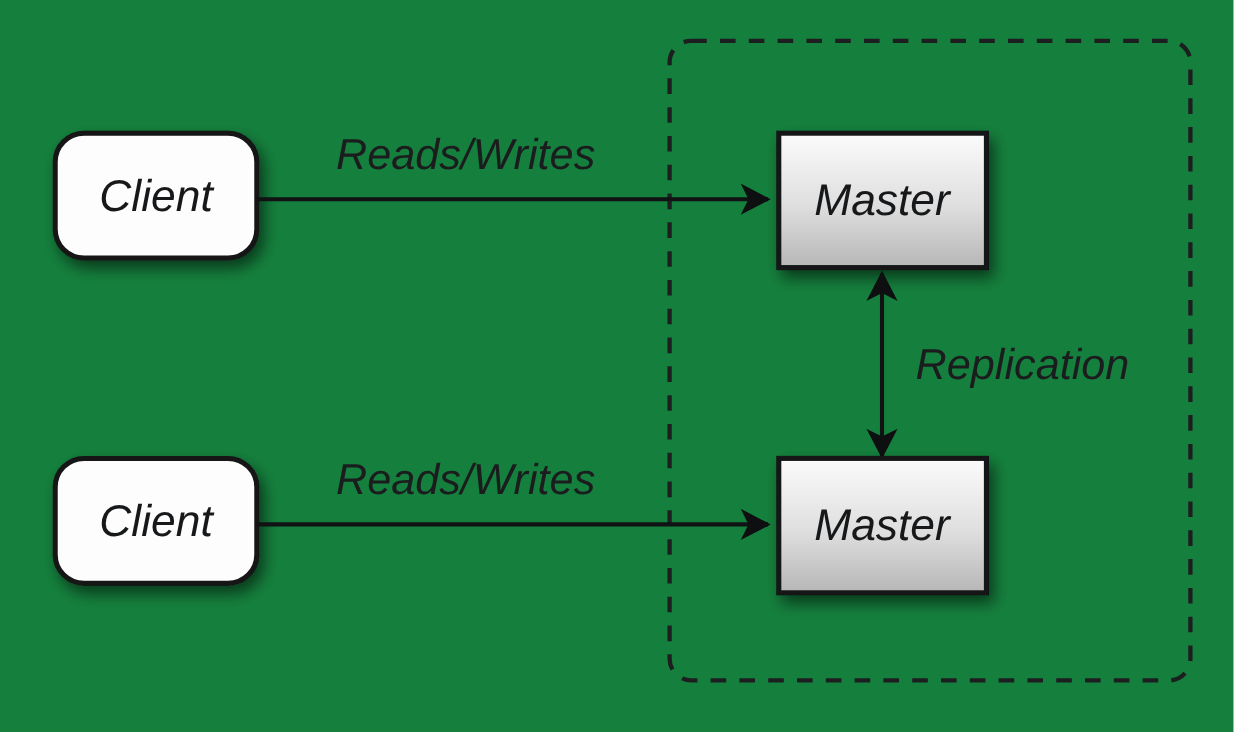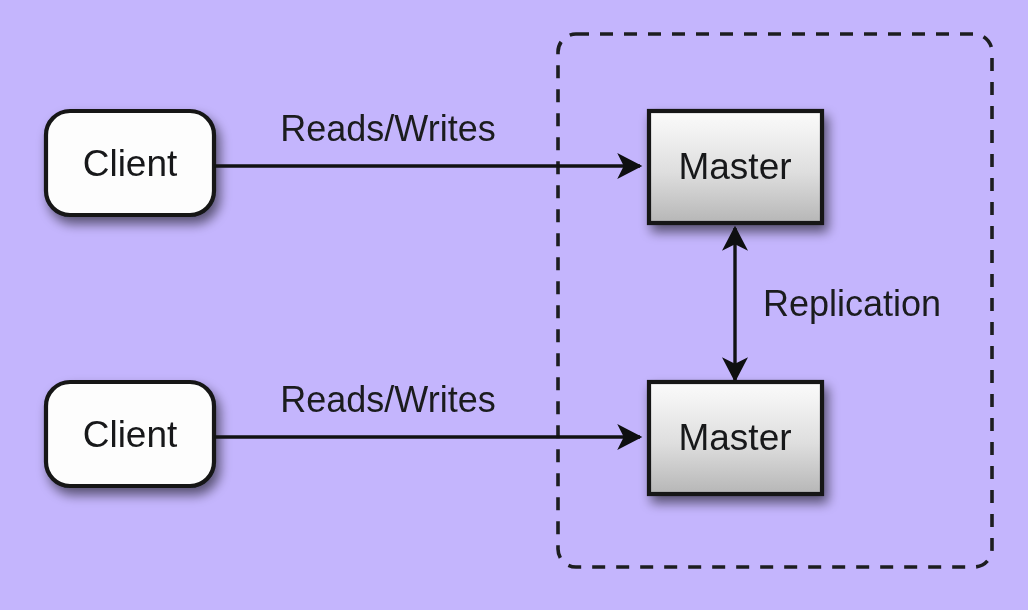--- a/index.html
+++ b/index.html
@@ -8,22 +8,23 @@
     padding: 0;
     background: #ffffff;
   }
   body {
     font-family: "Liberation Sans", sans-serif;
   }
   #stage {
     position: relative;
     width: 1028px;
     height: 610px;
-    background: #c4b5fd;
+    background: #15803d;
     overflow: hidden;
+    font-style: italic;
   }
   #diagram-svg {
     position: absolute;
     left: 0;
     top: 0;
     width: 1028px;
     height: 610px;
   }
   .node-label {
     font-family: "Liberation Sans", sans-serif;

